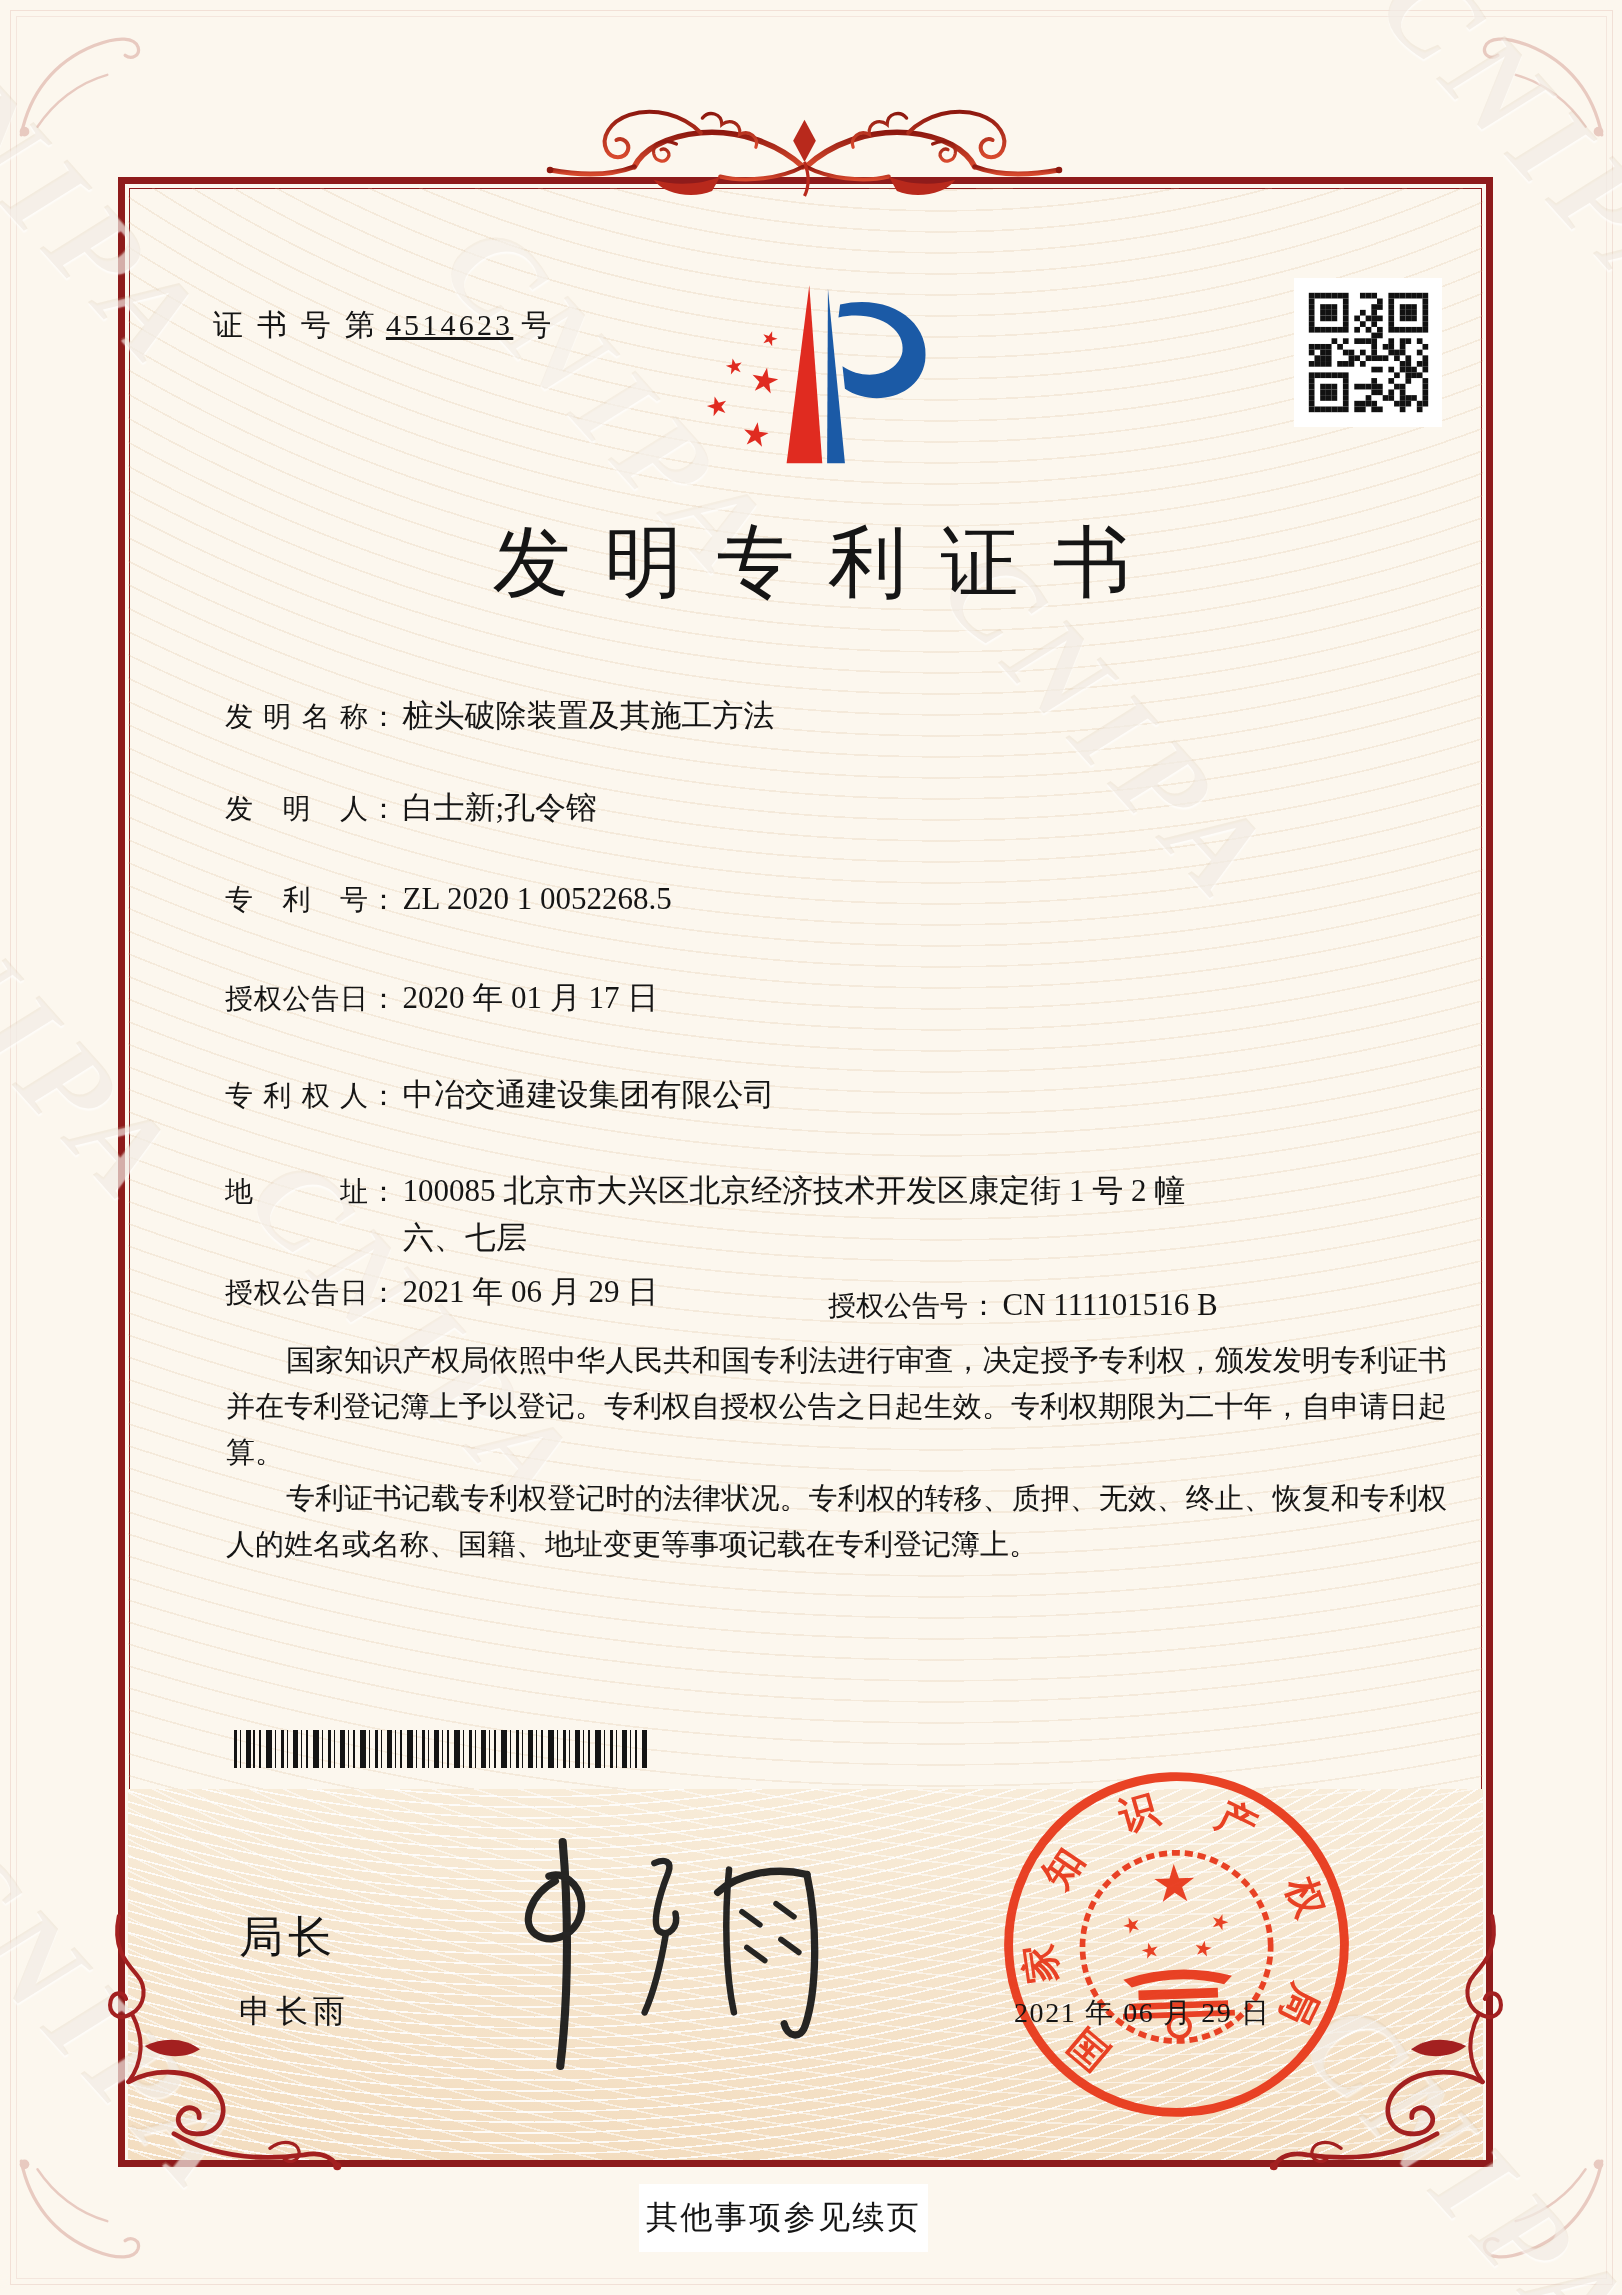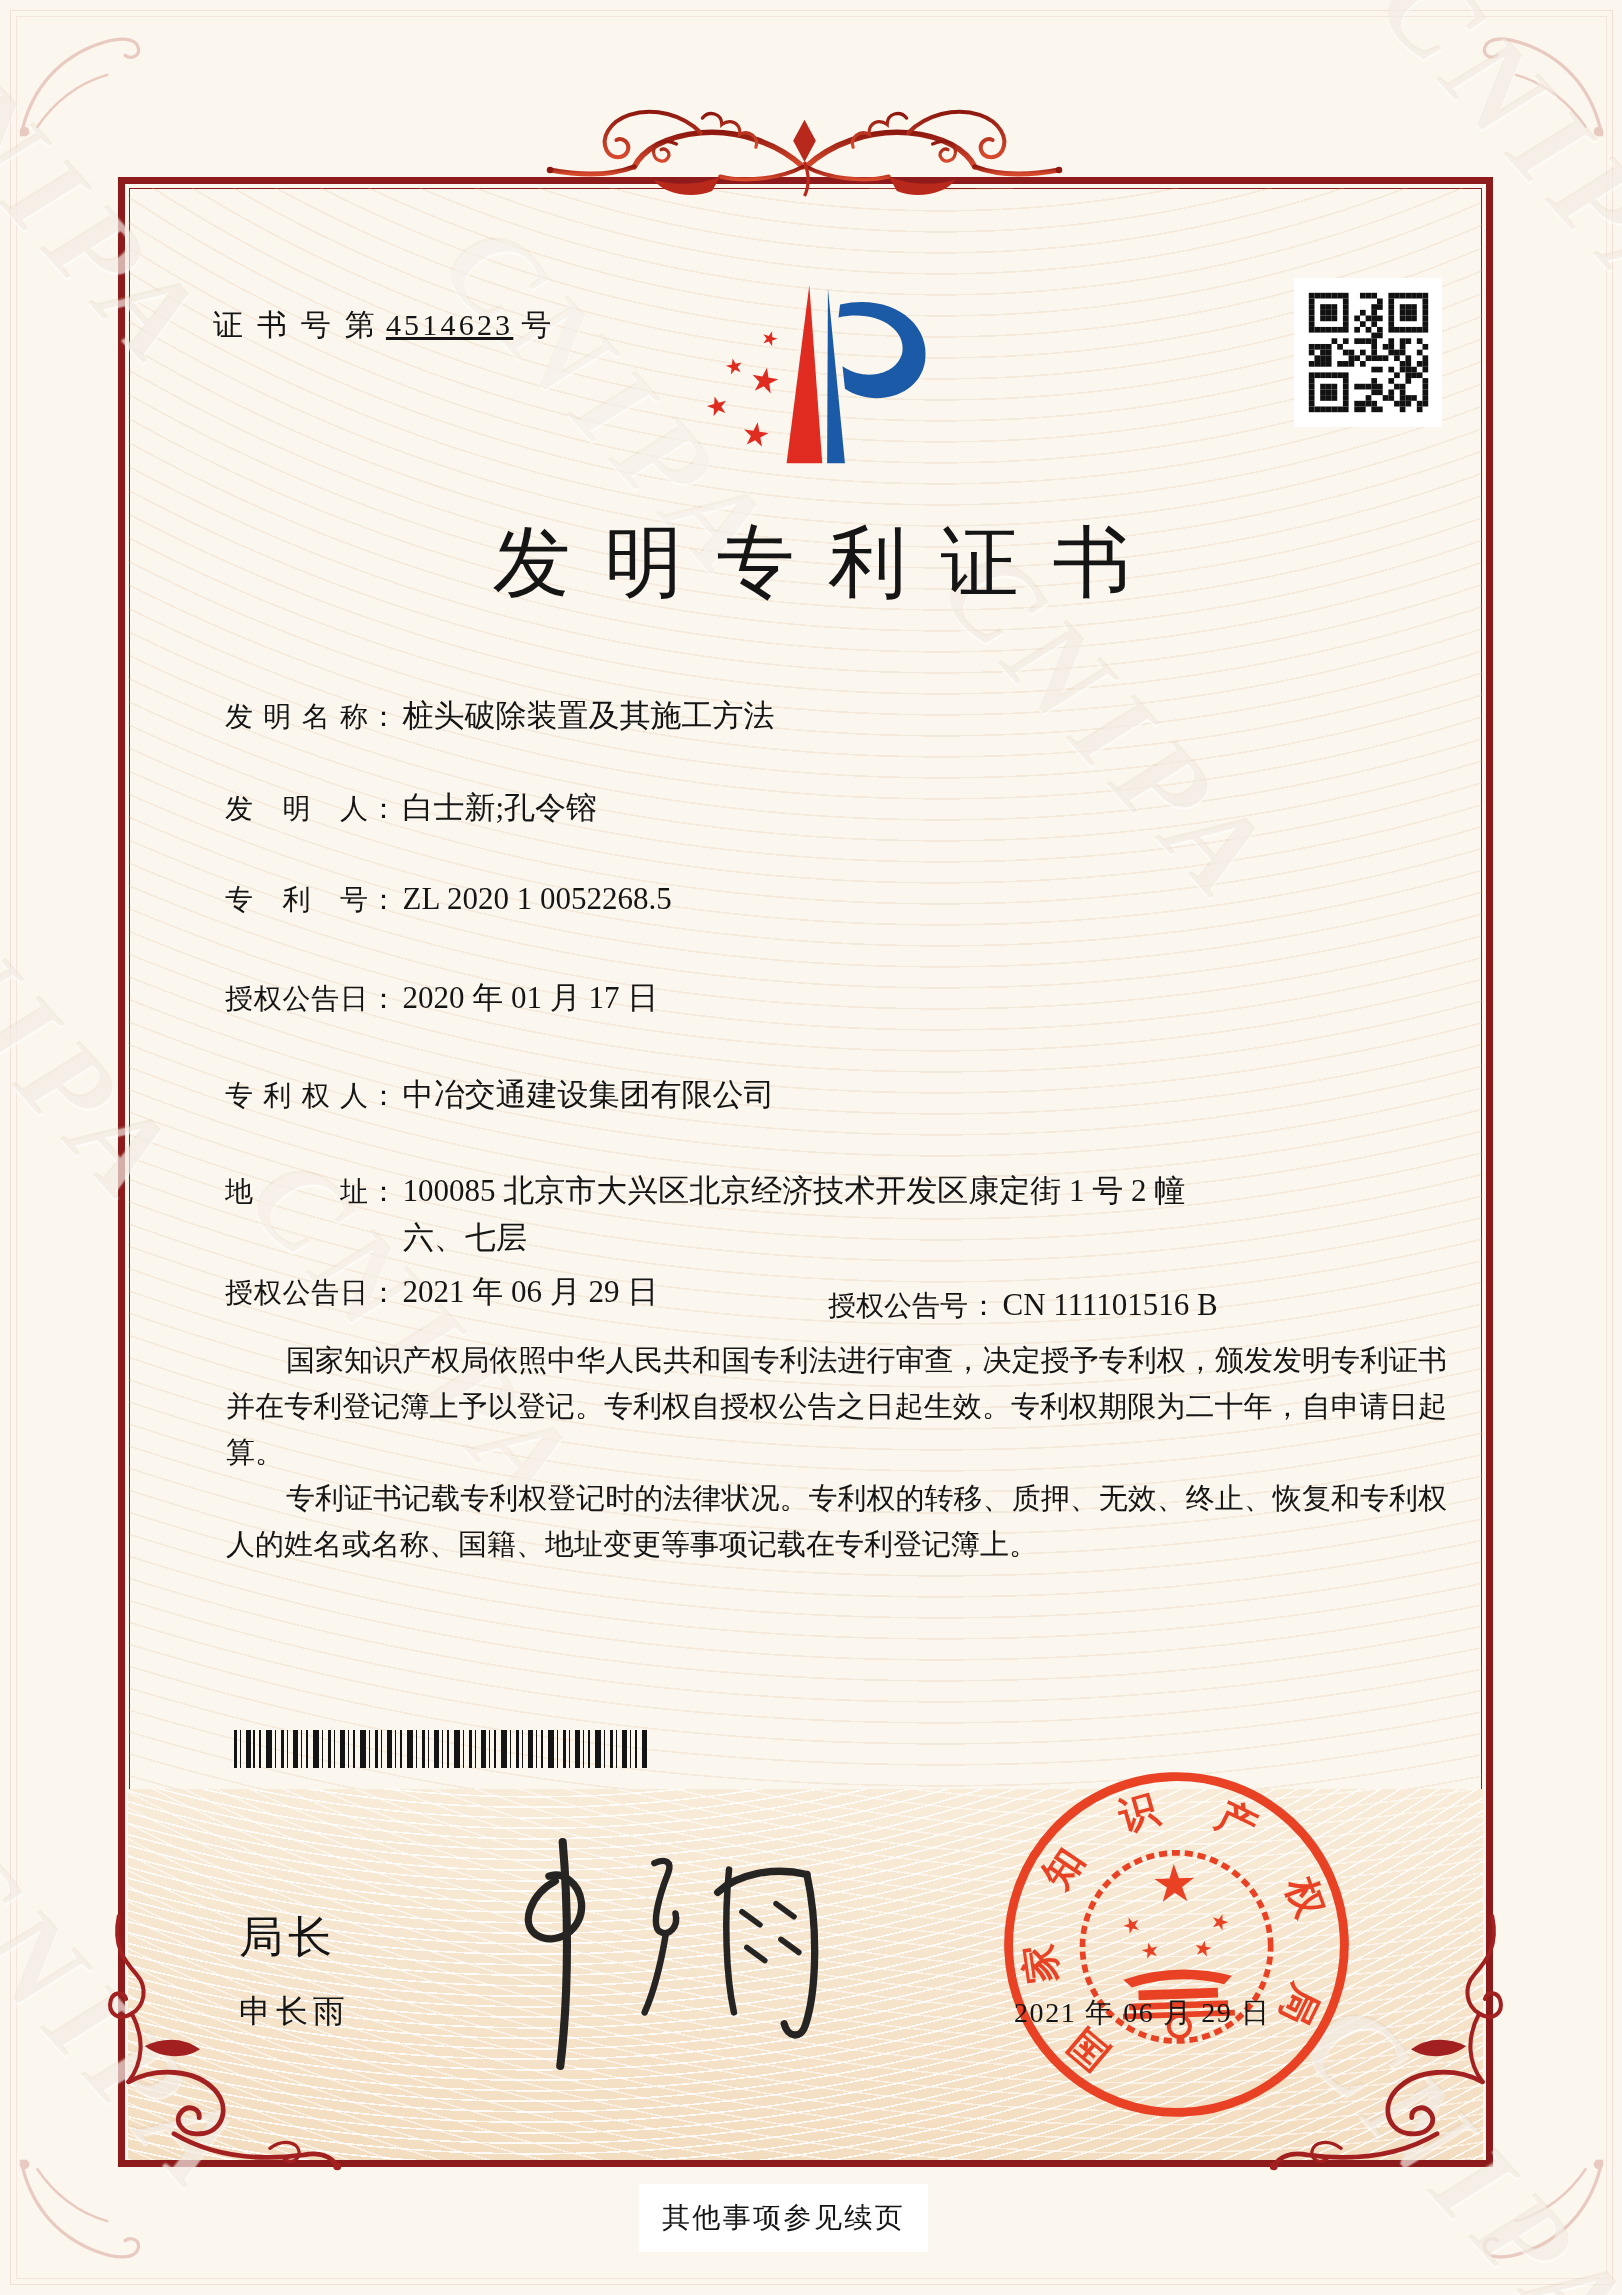--- a/index.html
+++ b/index.html
@@ -94,21 +94,21 @@
 
   
   #seal{left:994px;top:1762px;z-index:7;opacity:.95;transform:rotate(-2deg);}
   #seal-date{left:1014px;top:1994px;width:292px;font-size:28px;letter-spacing:1.6px;z-index:9;white-space:nowrap;}
 
   #page-info{left:519px;top:2108px;width:519px;text-align:center;font-size:26px;letter-spacing:1.6px;}
   #note-box{
     left:639px;top:2184px;width:289px;height:68px;background:#ffffff;z-index:5;
     display:flex;align-items:center;justify-content:center;
   }
-  #note-box span{font-size:28px;letter-spacing:2.4px;}
+  #note-box span{font-size:32px;letter-spacing:2.4px;}
 
   
   #logo{left:704px;top:280px;z-index:5;}
   #qr-box{left:1294px;top:278px;width:148px;height:149px;background:#ffffff;z-index:5;}
   #qr-box svg{display:block;margin:0.8px auto 0;}
 
   .orn{position:absolute;z-index:6;pointer-events:none;}
 </style>
 </head>
 <body>

